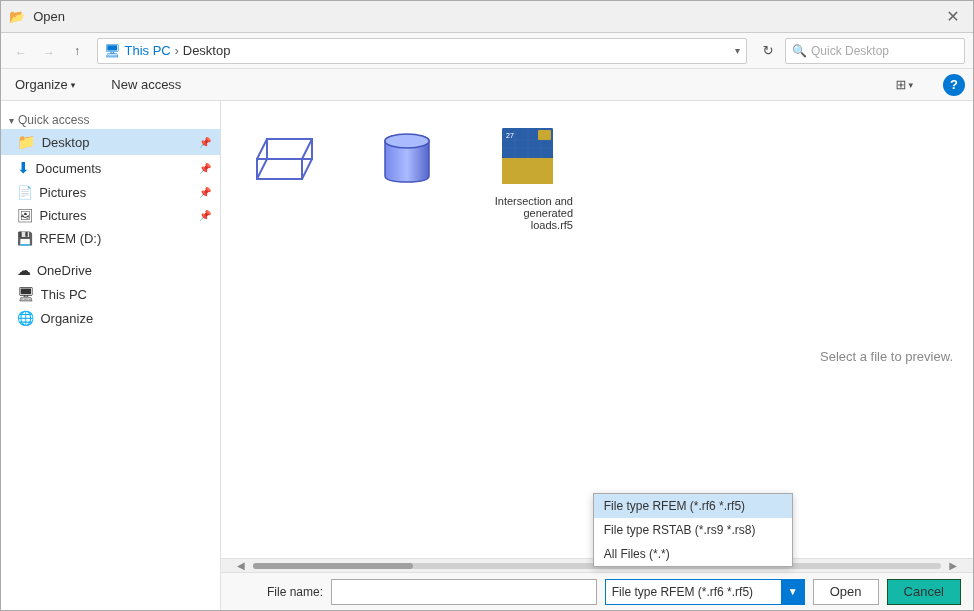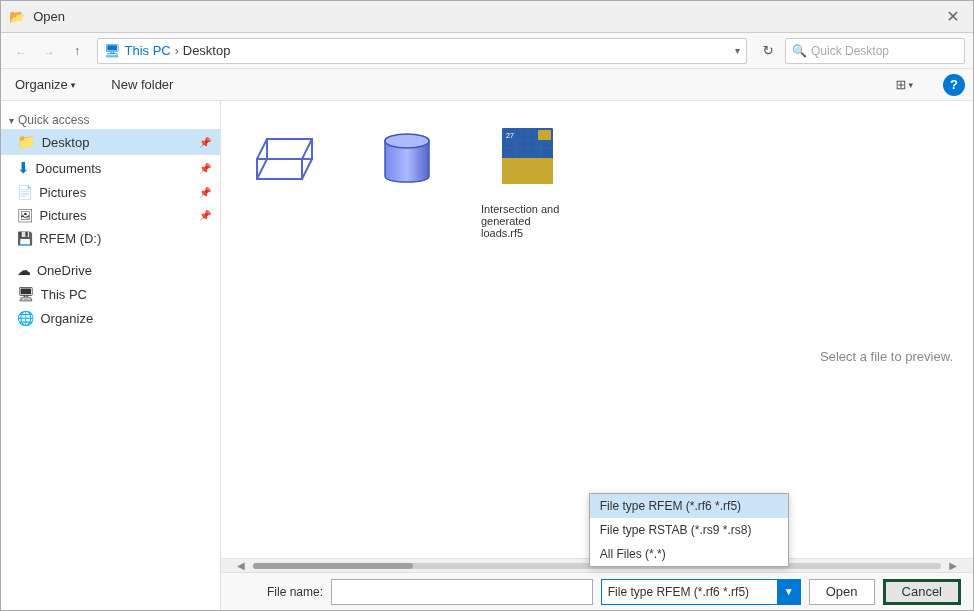--- a/index.html
+++ b/index.html
@@ -155,21 +155,21 @@
       cursor: pointer;
       padding: 4px;
       border-radius: 4px;
     }
 
     .file-icon-3d {
       width: 80px; height: 70px;
       display: flex; align-items: center; justify-content: center;
     }
 
-    .file-label { font-size: 12px; color: #333; text-align: left; margin-top: 12px; word-break: break-word; }
+    .file-label { font-size: 12px; color: #333; text-align: right; margin-top: 4px; word-break: break-word; }
 
     .preview-panel {
       position: absolute;
       right: 20px;
       top: 50%;
       transform: translateY(-50%);
       color: #888;
       font-size: 13px;
     }
 
@@ -211,22 +211,22 @@
       height: 26px;
       background: #fff;
       border: 1px solid #aaa;
       padding: 0 16px;
       cursor: pointer;
       font-size: 13px;
       color: #333;
     }
     .cancel-btn {
       height: 26px;
-      background: #e5e5e5;
-      border: 3px solid #14532d;
+      background: #14b8a6;
+      border: 1px solid #14532d;
       padding: 0 16px;
       cursor: pointer;
       font-size: 13px;
       color: #333;
     }
 
     
     .dropdown-overlay {
       position: absolute;
       bottom: 38px;
@@ -312,21 +312,21 @@
       <span style="color:#aaa;">Quick Desktop</span>
     </div>
   </div>
 
   <div class="secondary-toolbar">
     <div class="organize-btn">
       <span>Organize</span>
       <span style="font-size:9px;">▾</span>
     </div>
     <div class="new-folder-btn">
-      <span>New folder</span>
+      <span>New access</span>
     </div>
     <div class="toolbar-spacer"></div>
     <div class="view-btn">
       <span>⊞</span>
       <span style="font-size:9px;">▾</span>
     </div>
     <div class="help-btn">?</div>
   </div>
 
   <div class="main-area">

